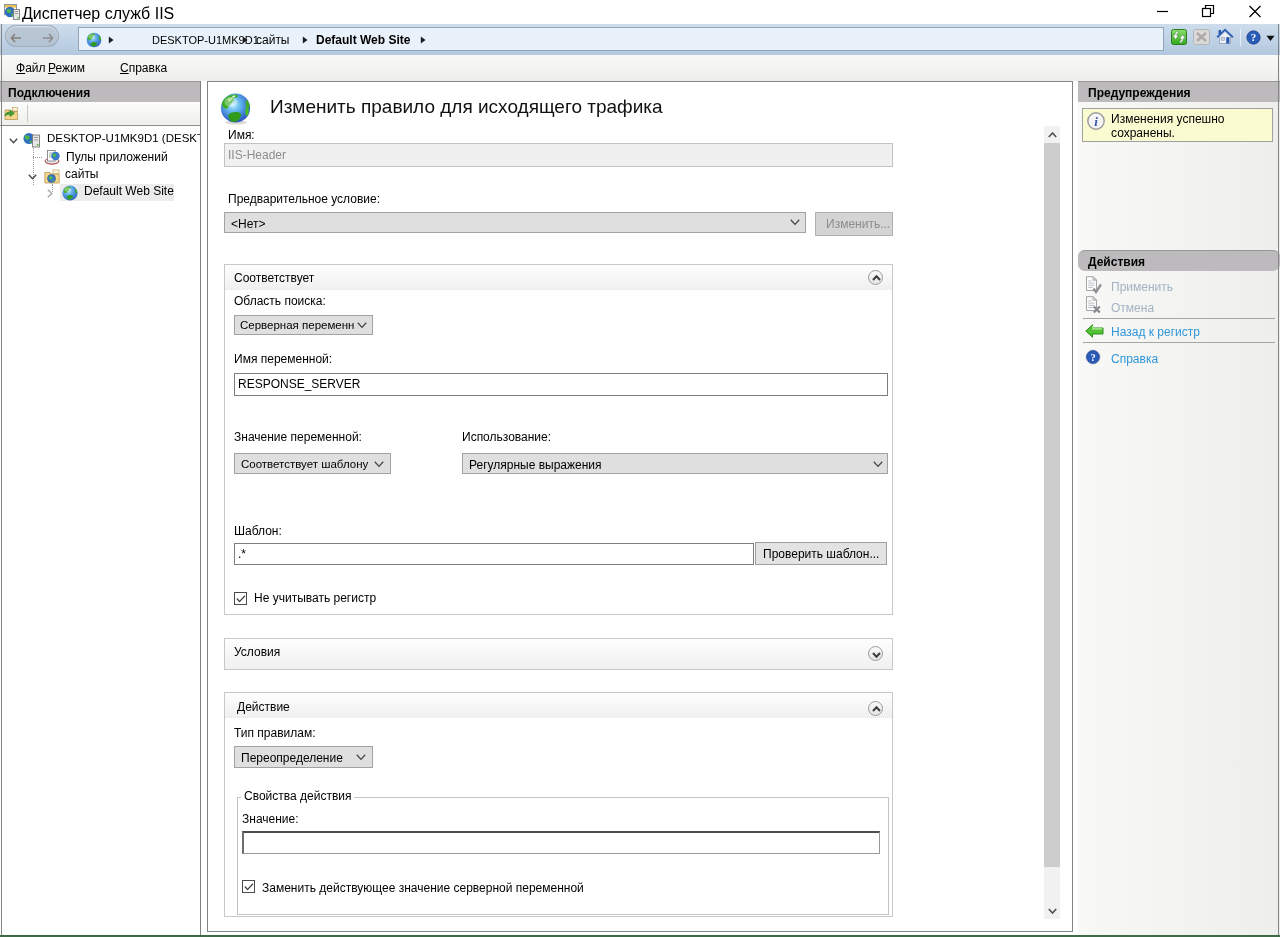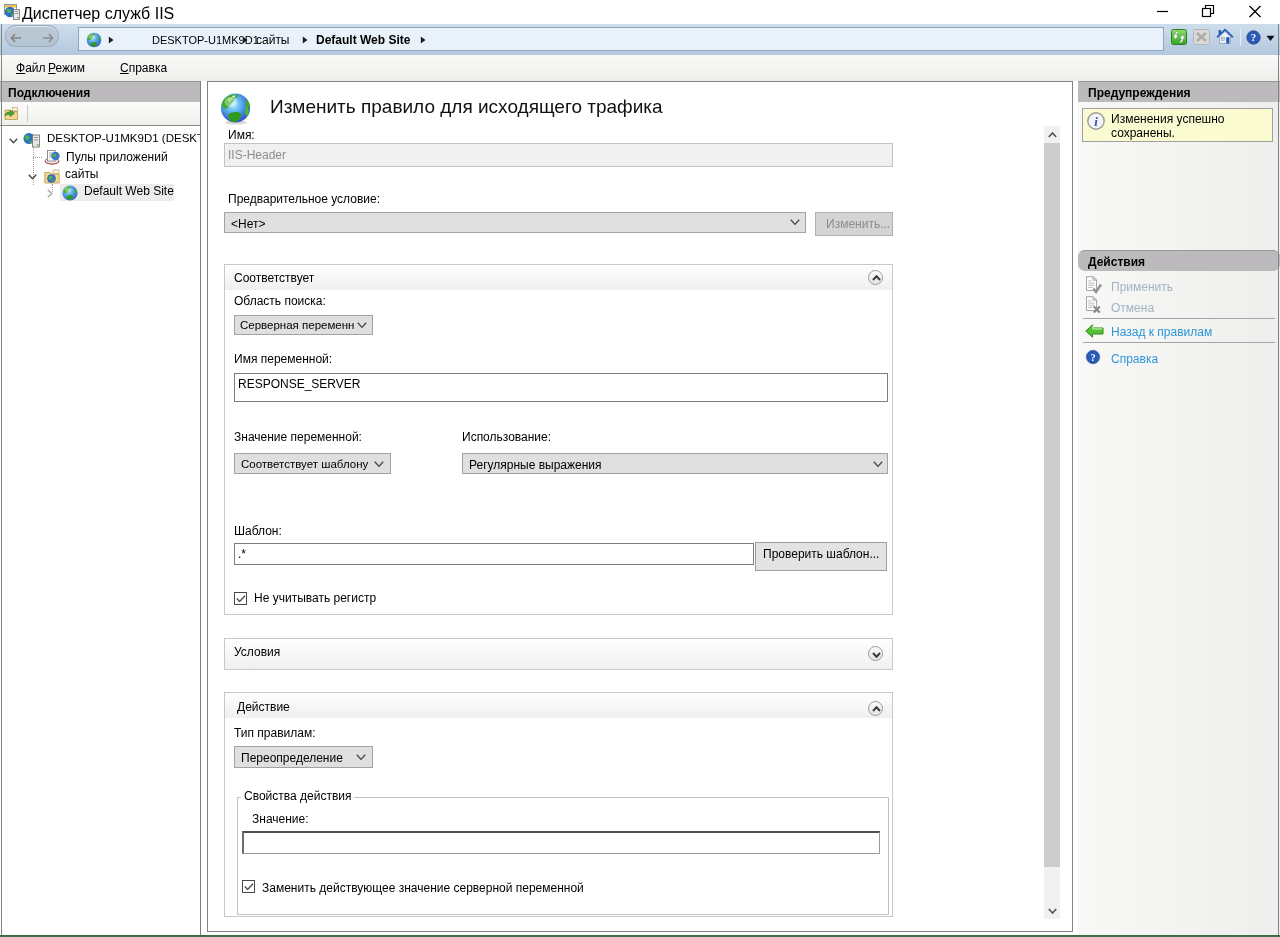--- a/index.html
+++ b/index.html
@@ -264,42 +264,42 @@
     </svg>
 </div>
 <div class="lbl" style="left:234px;top:294px;">Область поиска:</div>
 <div class="combo" style="left:234px;top:315px;width:139px;height:20px;">
   <span class="tx" style="top:3px;left:5px;font-size:11.5px;">Серверная переменн</span>
   <svg class="abs" style="right:5px;top:6px;" width="10" height="7" viewBox="0 0 10 7">
       <path d="M0.8 0.8 L5 5.4 L9.2 0.8" fill="none" stroke="#444" stroke-width="1.3"></path>
     </svg>
 </div>
 <div class="lbl" style="left:234px;top:352px;">Имя переменной:</div>
-<div class="tbx" style="left:234px;top:373px;width:654px;height:29px;">
+<div class="tbx" style="left:234px;top:373px;width:654px;height:23px;">
   <span class="tx">RESPONSE_SERVER</span>
 </div>
 <div class="lbl" style="left:234px;top:430px;">Значение переменной:</div>
 <div class="lbl" style="left:462px;top:430px;">Использование:</div>
 <div class="combo" style="left:234px;top:453px;width:157px;height:21px;">
   <span class="tx" style="font-size:11.5px;top:4px;">Соответствует шаблону</span>
   <svg class="abs" style="right:6px;top:7px;" width="10" height="7" viewBox="0 0 10 7">
       <path d="M0.8 0.8 L5 5.4 L9.2 0.8" fill="none" stroke="#444" stroke-width="1.3"></path>
     </svg>
 </div>
 <div class="combo" style="left:462px;top:453px;width:426px;height:21px;">
   <span class="tx">Регулярные выражения</span>
   <svg class="abs" style="right:4px;top:7px;" width="10" height="7" viewBox="0 0 10 7">
       <path d="M0.8 0.8 L5 5.4 L9.2 0.8" fill="none" stroke="#444" stroke-width="1.3"></path>
     </svg>
 </div>
 <div class="lbl" style="left:234px;top:524px;">Шаблон:</div>
 <div class="tbx" style="left:234px;top:543px;width:520px;height:22px;">
   <span class="tx">.*</span>
 </div>
-<div class="abs" style="left:755px;top:542px;width:132px;height:29px;background:#e3e3e3;border:1px solid #9e9e9e;">
+<div class="abs" style="left:755px;top:542px;width:132px;height:23px;background:#e3e3e3;border:1px solid #9e9e9e;">
   <span class="abs" style="left:7px;top:4px;white-space:nowrap;">Проверить шаблон...</span>
 </div>
 <div class="cb" style="left:234px;top:592px;">
   <svg style="position:absolute;left:1px;top:2px;" width="10" height="8" viewBox="0 0 10 8">
       <path d="M0.8 3.5 L3.6 6.5 L9 0.8" fill="none" stroke="#4a4a4a" stroke-width="1.3"></path>
     </svg>
 </div>
 <div class="lbl" style="left:254px;top:591px;">Не учитывать регистр</div>
 
 <div class="grpbox" style="left:224px;top:638px;width:669px;height:32px;background:linear-gradient(#fefefe,#f0f0f0);"></div>
@@ -322,21 +322,21 @@
 <div class="lbl" style="left:234px;top:726px;">Тип правилам:</div>
 <div class="combo" style="left:234px;top:746px;width:139px;height:22px;">
   <span class="tx">Переопределение</span>
   <svg class="abs" style="right:6px;top:7px;" width="10" height="7" viewBox="0 0 10 7">
       <path d="M0.8 0.8 L5 5.4 L9.2 0.8" fill="none" stroke="#444" stroke-width="1.3"></path>
     </svg>
 </div>
 
 <div class="abs" style="left:237px;top:797px;width:652px;height:118px;border:1px solid #c3c3c3;"></div>
 <div class="abs" style="left:241px;top:789px;background:#fff;padding:0 3px;font-size:12px;">Свойства действия</div>
-<div class="lbl" style="left:252px;top:812px;">Значение:</div>
+<div class="lbl" style="left:242px;top:812px;">Значение:</div>
 <div class="abs" style="left:242px;top:831px;width:638px;height:23px;background:#fff;border:1px solid #9a9a9a;border-top:2px solid #4e4e4e;border-left:2px solid #6e6e6e;"></div>
 <div class="cb" style="left:242px;top:880px;">
   <svg style="position:absolute;left:1px;top:2px;" width="10" height="8" viewBox="0 0 10 8">
       <path d="M0.8 3.5 L3.6 6.5 L9 0.8" fill="none" stroke="#4a4a4a" stroke-width="1.3"></path>
     </svg>
 </div>
 <div class="lbl" style="left:262px;top:881px;">Заменить действующее значение серверной переменной</div>
 
 <div class="abs" style="left:1044px;top:126px;width:16px;height:793px;background:#f1f1f1;">
   <svg class="abs" style="left:4px;top:6px;" width="9" height="6" viewBox="0 0 9 6">
@@ -385,21 +385,21 @@
     <rect x="4.2" y="11" width="4.4" height="1" fill="#b9bec4"></rect>
     <path d="M9.8 10.5 L15.8 16.5 M15.8 10.5 L9.8 16.5" stroke="#85898d" stroke-width="2.2"></path>
   </svg>
   <span class="alink dis" style="left:33px;top:220px;">Отмена</span>
   <div class="sep-h" style="left:5px;top:237px;width:192px;"></div>
 
   <svg class="abs" style="left:7px;top:243px;" width="19" height="14" viewBox="0 0 19 14">
     <path d="M7.5 0.8 L7.5 4 L18 4 L18 10 L7.5 10 L7.5 13.2 L0.8 7 Z" fill="#52c234" stroke="#2c8a1c" stroke-width="1"></path>
     <path d="M7.8 1.8 L7.8 4.8 L17.2 4.8" fill="none" stroke="#b7ef9e" stroke-width="1.2"></path>
   </svg>
-  <span class="alink" style="left:33px;top:244px;">Назад к правилам</span>
+  <span class="alink" style="left:33px;top:244px;">Назад к регистр</span>
   <div class="sep-h" style="left:5px;top:261px;width:192px;"></div>
 
   <svg class="abs" style="left:7px;top:268px;" width="16" height="16" viewBox="0 0 16 16">
     <circle cx="8" cy="8" r="7.6" fill="#c9d4e2"></circle>
     <circle cx="8" cy="8" r="6.4" fill="#2b5bb8"></circle>
     <circle cx="8" cy="8" r="6.4" fill="none" stroke="#1c3f85" stroke-width="0.7"></circle>
     <text x="8" y="11.8" text-anchor="middle" font-family="Liberation Serif" font-size="10.5" font-weight="bold" fill="#fff">?</text>
   </svg>
   <span class="alink" style="left:33px;top:271px;">Справка</span>
 </div>

